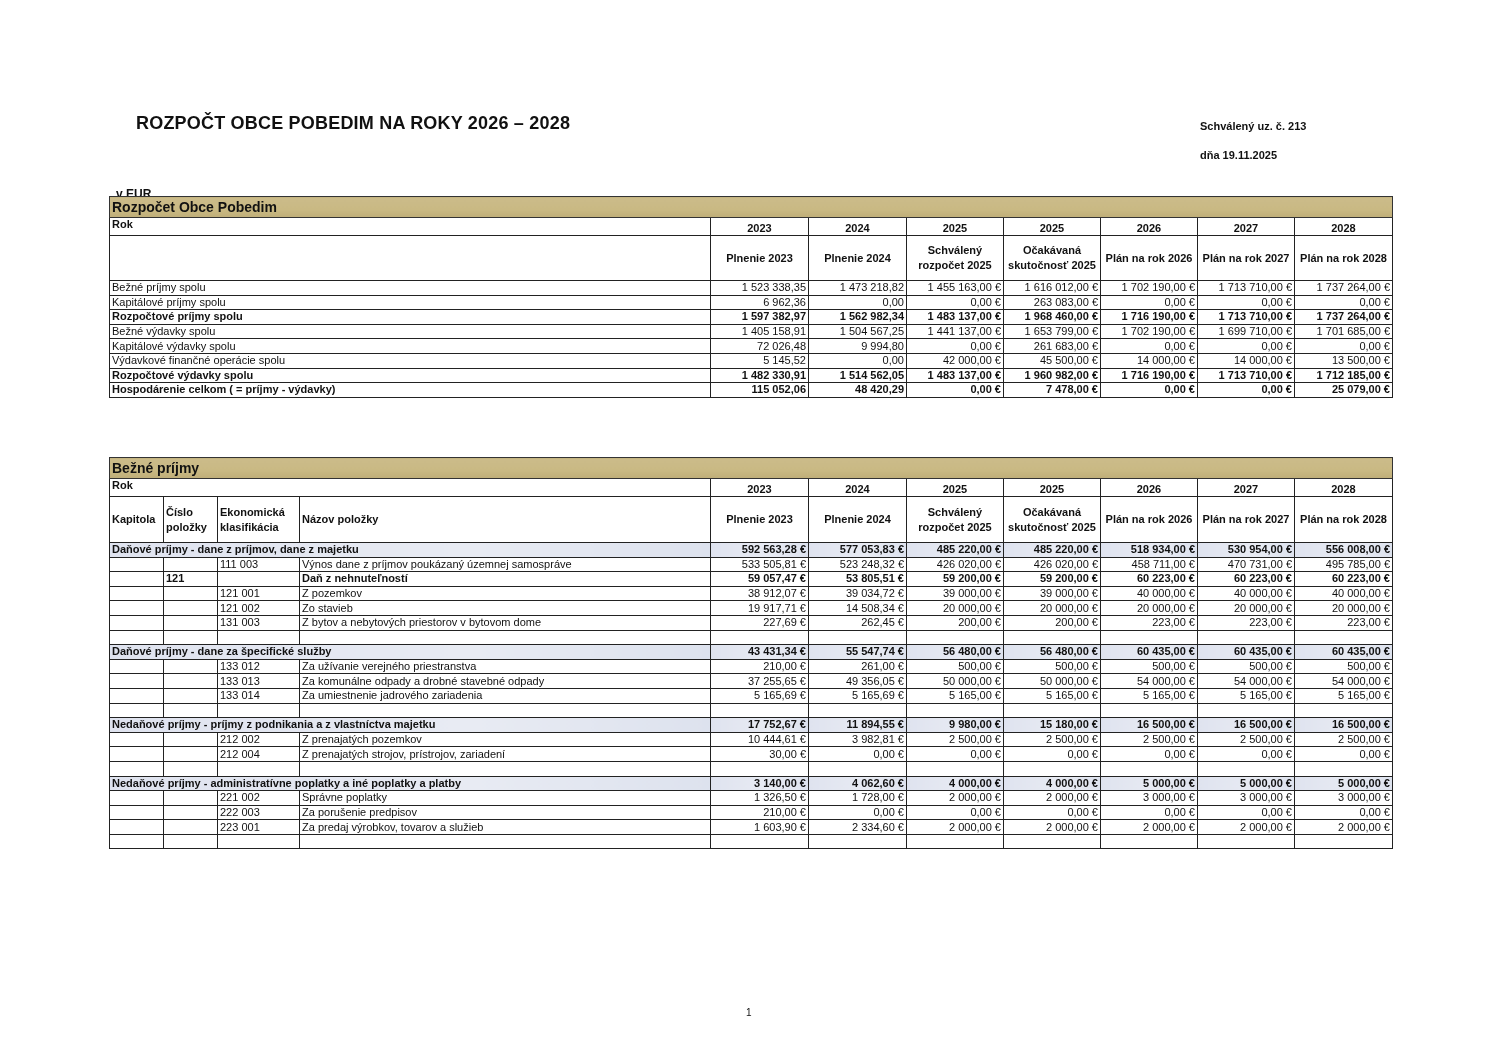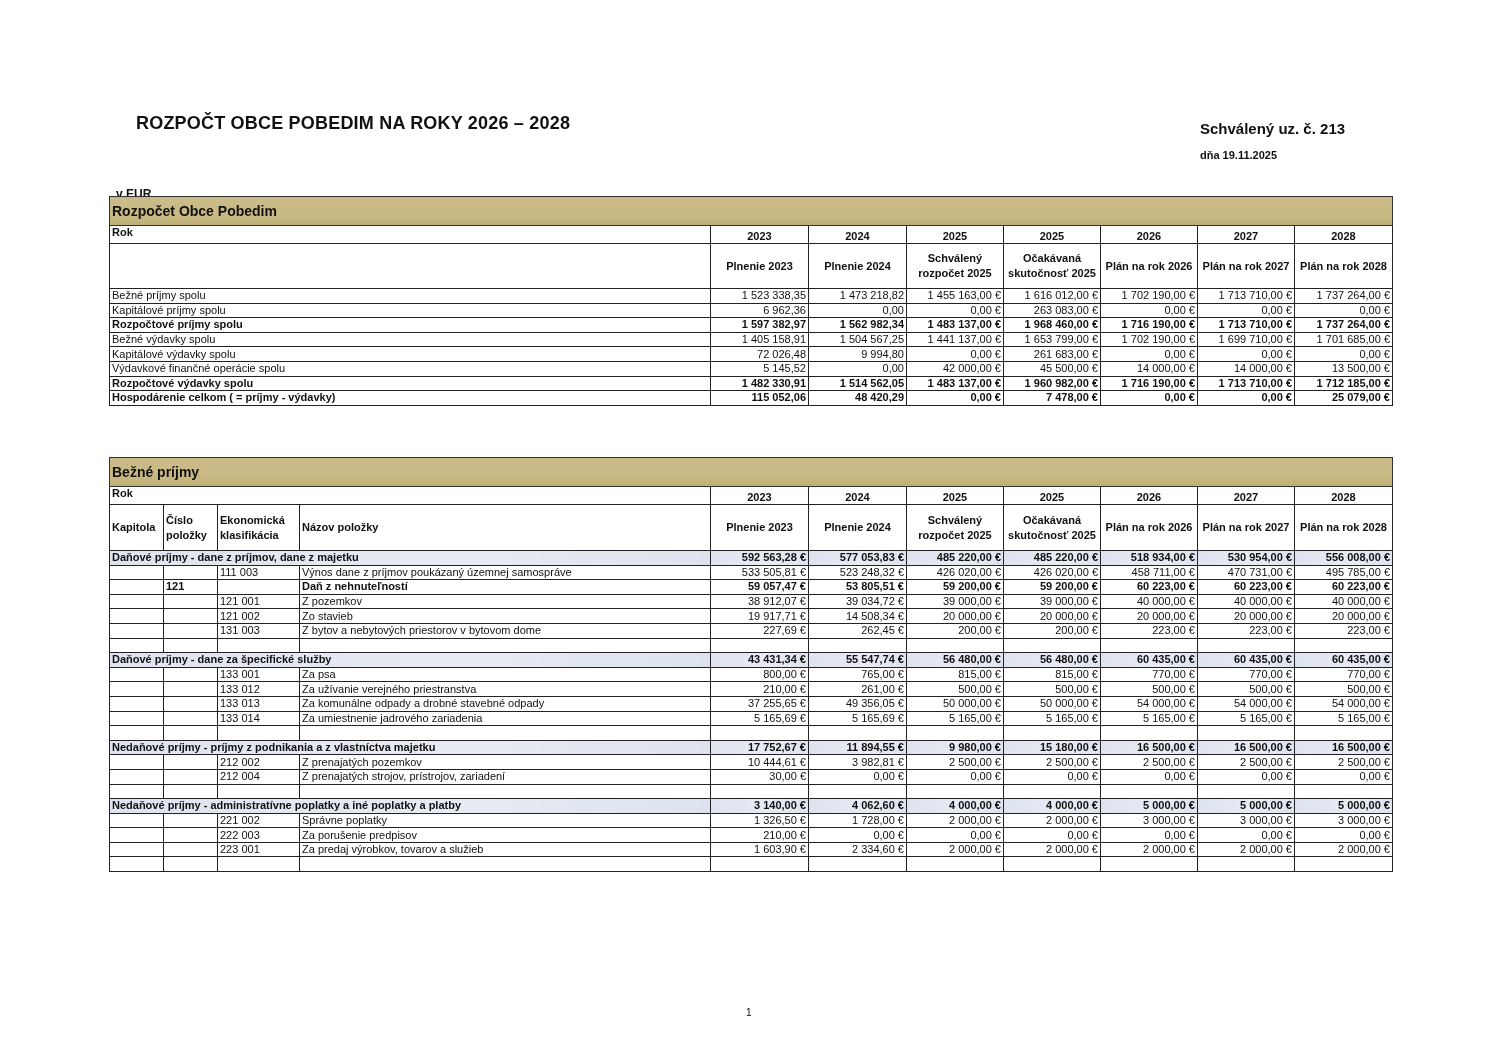--- a/index.html
+++ b/index.html
@@ -1,29 +1,29 @@
 <!DOCTYPE html>
 <html><head>
 <meta charset="utf-8">
 <style>
   * { box-sizing: border-box; margin: 0; padding: 0; }
   html, body { width: 1497px; height: 1060px; background: #ffffff; overflow: hidden; }
   body { position: relative; font-family: "Liberation Sans", sans-serif; color: #111; }
 
   .title { position: absolute; left: 136px; top: 113px; font-size: 18px; font-weight: bold; letter-spacing: 0.2px; }
   .subtitle { position: absolute; left: 116px; top: 143px; font-size: 12px; font-weight: bold; margin-top: 44px; }
-  .approved { position: absolute; left: 1200px; top: 120px; font-size: 15px; font-weight: bold; }
+  .approved { position: absolute; left: 1200px; top: 120px; font-size: 11px; font-weight: bold; }
   .approved-date { position: absolute; left: 1200px; top: 149px; font-size: 11px; font-weight: bold; }
   .page-num { position: absolute; left: 746px; top: 1007px; font-size: 10px; }
 
   table { position: absolute; left: 109px; border-collapse: collapse; table-layout: fixed; font-size: 11px; }
   td { border: 1px solid #222; padding: 0 2px; white-space: nowrap; overflow: hidden; height: 14.6px; line-height: 13px; }
   td.num { text-align: right; padding-right: 2px; }
   td.c { text-align: center; }
-  .caption td { background: linear-gradient(180deg,#cbbb8a 0%,#c9b983 60%,#bfae78 100%); font-weight: bold; font-size: 14px; height: 29px; border: 1px solid #333; }
+  .caption td { background: linear-gradient(180deg,#cbbb8a 0%,#c9b983 60%,#bfae78 100%); font-weight: bold; font-size: 14px; height: 21px; border: 1px solid #333; }
   .year-row td { font-weight: bold; height: 18px; vertical-align: bottom; margin-left: 20px; }
   .head-row td { font-weight: bold; text-align: center; white-space: normal; line-height: 15px; }
   .group td { background: linear-gradient(90deg,#dfe3ef 0%,#e8ebf3 60%,#dde2ee 100%); font-weight: bold; margin-left: 38px; }
   .bold td { font-weight: bold; }
   .empty td { height: 14.6px; }
   .t1 { top: 196px; }
   .t2 { top: 457px; }
   .t1 .head-row td { height: 45px; }
   .t2 .head-row td { height: 46px; }
   .t2 .head-row td.left { text-align: left; }
@@ -289,33 +289,20 @@
         <td class="num">55 547,74 €</td>
         <td class="num">56 480,00 €</td>
         <td class="num">56 480,00 €</td>
         <td class="num">60 435,00 €</td>
         <td class="num">60 435,00 €</td>
         <td class="num">60 435,00 €</td>
       </tr>
       <tr>
         <td></td>
         <td></td>
-        <td>133 001</td>
-        <td>Za psa</td>
-        <td class="num">800,00 €</td>
-        <td class="num">765,00 €</td>
-        <td class="num">815,00 €</td>
-        <td class="num">815,00 €</td>
-        <td class="num">770,00 €</td>
-        <td class="num">770,00 €</td>
-        <td class="num">770,00 €</td>
-      </tr>
-      <tr>
-        <td></td>
-        <td></td>
         <td>133 012</td>
         <td>Za užívanie verejného priestranstva</td>
         <td class="num">210,00 €</td>
         <td class="num">261,00 €</td>
         <td class="num">500,00 €</td>
         <td class="num">500,00 €</td>
         <td class="num">500,00 €</td>
         <td class="num">500,00 €</td>
         <td class="num">500,00 €</td>
       </tr>

